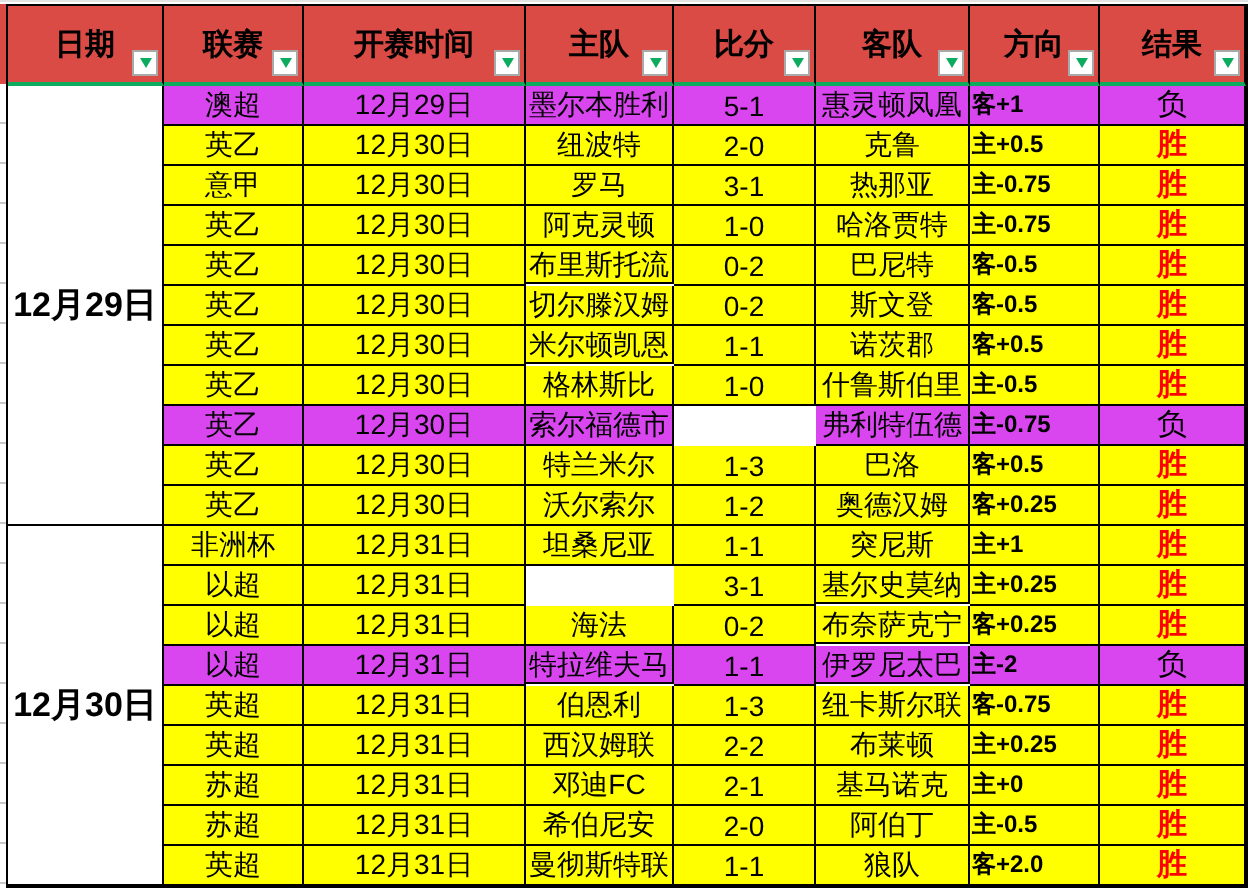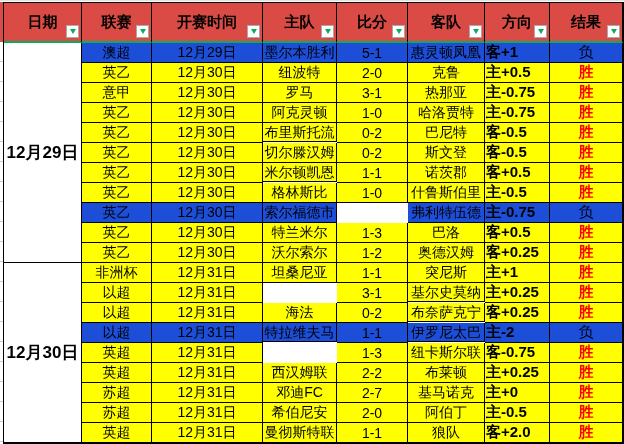--- a/index.html
+++ b/index.html
@@ -20,22 +20,22 @@
   .head{background:#db4b45;border-bottom:2px solid #0cab5e;position:relative;
         font-weight:bold;font-size:15px;}
   .fbtn{position:absolute;right:2px;bottom:3px;width:13px;height:13px;background:#ffffff;
         border:1px solid #a9a9a9;box-sizing:border-box;display:flex;align-items:center;
         justify-content:center;}
   .tri{width:0;height:0;border-left:3px solid transparent;border-right:3px solid transparent;
        border-top:5px solid #0cab5e;}
   .date-cell{background:#ffffff;font-weight:bold;font-size:17px;}
   .body{font-size:14px;}
   .hl{background:#ffff00;}
-  .plain{background:#1d4ed8;}
-  .dir{justify-content:flex-start;padding-left:1px;font-weight:bold;font-size:15px;}
+  .plain{background:#d946ef;}
+  .dir{justify-content:flex-start;padding-left:1px;font-weight:bold;font-size:12px;}
   .win{color:#ff0000;font-weight:bold;font-size:15px;}
   .lose{color:#000000;font-size:15px;}
   .wrap{display:block;white-space:normal;text-align:center;line-height:16px;
         padding-top:1px;height:19px;word-break:break-all;}
 </style>
 </head>
 <body>
 
 <div class="stage">
   <div class="top-line"></div>
@@ -192,35 +192,36 @@
       <div class="cell body hl win" style="grid-area: 15 / 8;">胜</div>
       <div class="cell body plain" style="grid-area: 16 / 2;">以超</div>
       <div class="cell body plain" style="grid-area: 16 / 3;">12月31日</div>
       <div class="cell body plain wrap" style="grid-area: 16 / 4;">特拉维夫马卡比</div>
       <div class="cell body plain" style="grid-area: 16 / 5;">1-1</div>
       <div class="cell body plain wrap" style="grid-area: 16 / 6;">伊罗尼太巴利亚</div>
       <div class="cell body plain dir" style="grid-area: 16 / 7;">主-2</div>
       <div class="cell body plain lose" style="grid-area: 16 / 8;">负</div>
       <div class="cell body hl" style="grid-area: 17 / 2;">英超</div>
       <div class="cell body hl" style="grid-area: 17 / 3;">12月31日</div>
+      <div class="cell body hl" style="grid-area: 17 / 4;">伯恩利</div>
       <div class="cell body hl" style="grid-area: 17 / 5;">1-3</div>
       <div class="cell body hl" style="grid-area: 17 / 6;">纽卡斯尔联</div>
       <div class="cell body hl dir" style="grid-area: 17 / 7;">客-0.75</div>
       <div class="cell body hl win" style="grid-area: 17 / 8;">胜</div>
       <div class="cell body hl" style="grid-area: 18 / 2;">英超</div>
       <div class="cell body hl" style="grid-area: 18 / 3;">12月31日</div>
       <div class="cell body hl" style="grid-area: 18 / 4;">西汉姆联</div>
       <div class="cell body hl" style="grid-area: 18 / 5;">2-2</div>
       <div class="cell body hl" style="grid-area: 18 / 6;">布莱顿</div>
       <div class="cell body hl dir" style="grid-area: 18 / 7;">主+0.25</div>
       <div class="cell body hl win" style="grid-area: 18 / 8;">胜</div>
       <div class="cell body hl" style="grid-area: 19 / 2;">苏超</div>
       <div class="cell body hl" style="grid-area: 19 / 3;">12月31日</div>
       <div class="cell body hl" style="grid-area: 19 / 4;">邓迪FC</div>
-      <div class="cell body hl" style="grid-area: 19 / 5;">2-7</div>
+      <div class="cell body hl" style="grid-area: 19 / 5;">2-1</div>
       <div class="cell body hl" style="grid-area: 19 / 6;">基马诺克</div>
       <div class="cell body hl dir" style="grid-area: 19 / 7;">主+0</div>
       <div class="cell body hl win" style="grid-area: 19 / 8;">胜</div>
       <div class="cell body hl" style="grid-area: 20 / 2;">苏超</div>
       <div class="cell body hl" style="grid-area: 20 / 3;">12月31日</div>
       <div class="cell body hl" style="grid-area: 20 / 4;">希伯尼安</div>
       <div class="cell body hl" style="grid-area: 20 / 5;">2-0</div>
       <div class="cell body hl" style="grid-area: 20 / 6;">阿伯丁</div>
       <div class="cell body hl dir" style="grid-area: 20 / 7;">主-0.5</div>
       <div class="cell body hl win" style="grid-area: 20 / 8;">胜</div>

